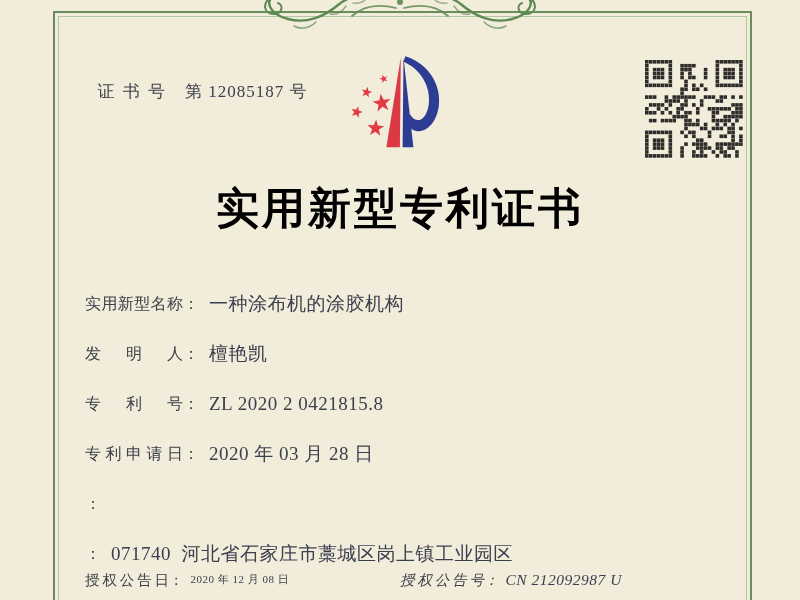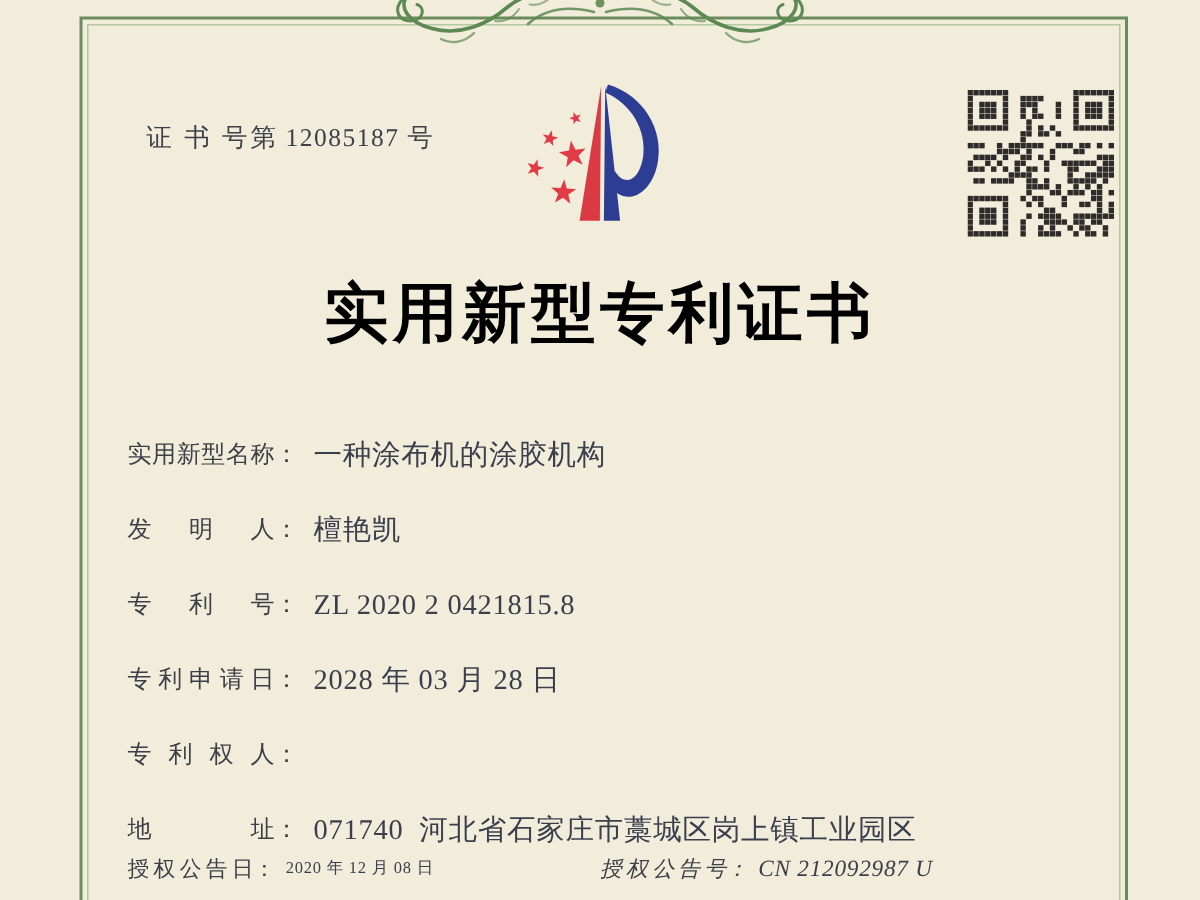--- a/index.html
+++ b/index.html
@@ -25,21 +25,21 @@
   .ornament {
     position:absolute; left:50%; top:-7px; width:300px; height:42px;
     transform:translateX(-50%);
     z-index:3;
   }
   .cert-no {
     position:absolute; left:85px; top:60px;
     font-size:17px; color:#3d414c; letter-spacing:2px;
     white-space:pre; z-index:2;
   }
-  .cert-no .num { margin-left:0; letter-spacing:1px; }
+  .cert-no .num { margin-left:18px; letter-spacing:1px; }
   .logo {
     position:absolute; left:336px; top:42px; width:126px; height:124px; z-index:2;
   }
   .qr {
     position:absolute; left:645px; top:60px; width:98px; height:98px; z-index:2;
   }
   .title {
     position:absolute; left:0; right:0; top:180px;
     text-align:center;
     font-size:43px; font-weight:600; letter-spacing:3px;
@@ -409,28 +409,26 @@
       <span class="value">檀艳凯</span>
   </div>
   <div class="row">
     <span class="label">专利号</span>
       <span class="colon">：</span>
       <span class="value">ZL 2020 2 0421815.8</span>
   </div>
   <div class="row">
     <span class="label">专利申请日</span>
       <span class="colon">：</span>
-      <span class="value">2028 年 03 月 28 日</span>
-  </div>
-  <div class="row">
-    <span class="label">专利权人</span>
-      <span class="colon">：</span>
-  </div>
-  <div class="row">
-    <span class="label">地址</span>
+      <span class="value">2020 年 03 月 28 日</span>
+  </div>
+  <div class="row">
+      <span class="colon">：</span>
+  </div>
+  <div class="row">
       <span class="colon">：</span>
       <span class="value">071740  河北省石家庄市藁城区岗上镇工业园区</span>
   </div>
 </div>
 
 <div class="bottom-row">
   <span class="label">授权公告日</span>
     <span class="colon">：</span>
     <span class="value">2020 年 12 月 08 日</span>
 </div>

